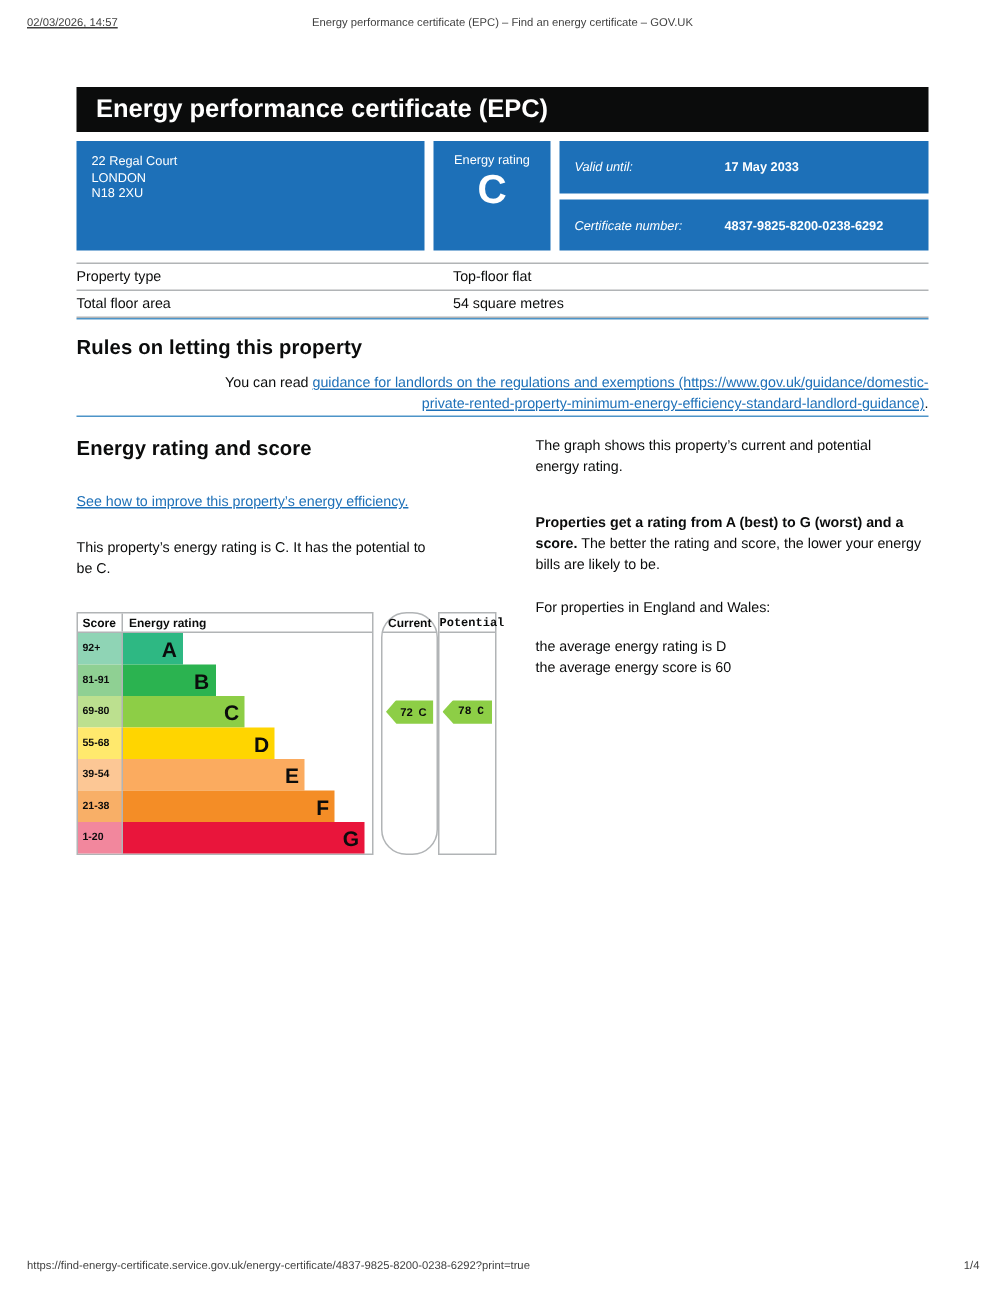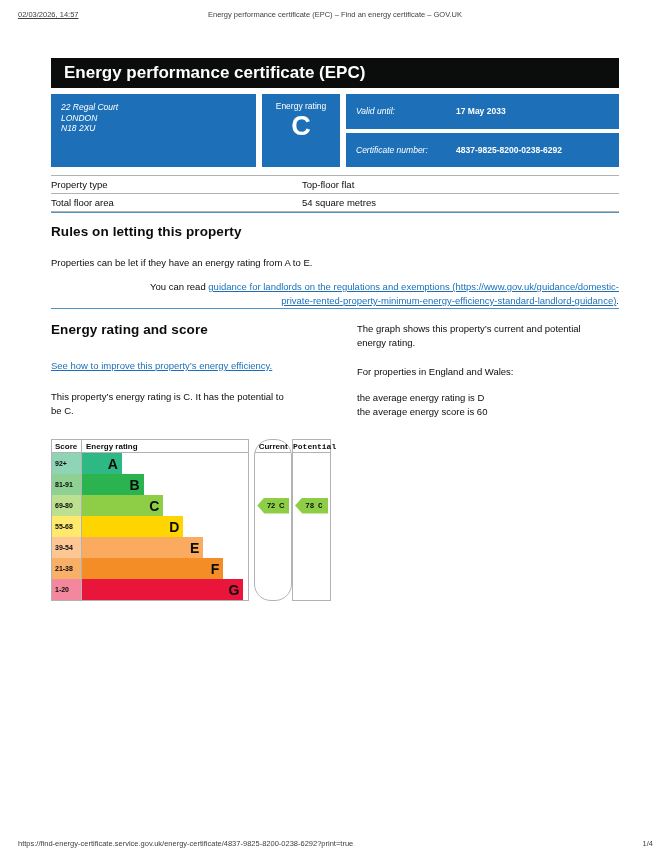--- a/index.html
+++ b/index.html
@@ -16,21 +16,21 @@
   .pt-date { position: absolute; left: 0; top: 0; text-decoration: underline; }
   .pt-title { display: block; text-align: center; }
   .print-bottom { position: absolute; top: 839px; left: 18px; right: 17px; font-size: 7.5px; color: #3f3f3f; }
   .pb-url { float: left; }
   .pb-page { float: right; }
   
   .page { position: absolute; left: 51px; top: 58px; width: 568px; }
   .banner { background: #0b0c0c; color: #fff; height: 30px; line-height: 30px; padding-left: 13px; font-size: 17px; font-weight: bold; }
   .summary-row { display: flex; gap: 6px; margin-top: 6px; height: 73px; }
   .bluebox { background: #1d70b8; color: #fff; }
-  .box-address { width: 205px; padding: 8px 10px; font-size: 8.5px; line-height: 10.5px; font-style: italic; }
+  .box-address { width: 232px; padding: 8px 10px; font-size: 8.5px; line-height: 10.5px; }
   .box-rating { width: 78px; text-align: center; padding-top: 7px; }
   .box-rating .lbl { font-size: 8.5px; }
   .box-rating .val { font-size: 27px; font-weight: bold; line-height: 30px; }
   .box-details { flex: 1; display: flex; flex-direction: column; gap: 4px; }
   .detail-cell { background: #1d70b8; color: #fff; flex: 1; display: flex; align-items: center; font-size: 8.5px; padding-left: 10px; }
   .detail-cell .lbl { width: 100px; flex-shrink: 0; font-style: italic; }
   .detail-cell .val { font-weight: bold; }
   
   .kv-table { margin-top: 8px; font-size: 9.5px; border-bottom: 1px solid #b1b4b6; }
   .kv-row { display: flex; border-top: 1px solid #b1b4b6; height: 18px; align-items: center; }
@@ -119,21 +119,20 @@
     <div class="kv-row">
       <span class="k">Total floor area</span>
       <span class="v">54 square metres</span>
     </div>
   </div>
 
   <hr class="section hr1">
 
   <div class="rules">
     <h2>Rules on letting this property</h2>
-    <p class="bt p1">Properties can be let if they have an energy rating from A to E.</p>
     <p class="bt p2"><span>You can read </span><a href="#"><span>guidance for landlords on the regulations and exemptions (https://www.gov.uk/guidance/domestic-</span><br><span>private-rented-property-minimum-energy-efficiency-standard-landlord-guidance)</span></a><span>.</span></p>
   </div>
 
   <hr class="section hr2">
 
   <div class="two-col">
     <div class="col-left">
       <h2>Energy rating and score</h2>
       <p class="bt improve"><a href="#">See how to improve this property’s energy efficiency.</a></p>
       <p class="bt intro">This property’s energy rating is C. It has the potential to be C.</p>
@@ -209,20 +208,21 @@
         </div>
         <div class="chart-side side-potential">
           <div class="side-head">Potential</div>
           <div class="rating-arrow" id="potential-arrow" style="background: rgb(141, 206, 70); top: 57.5px;">78 C</div>
         </div>
       </div>
     </div>
 
     <div class="col-right">
       <p class="bt rp1">The graph shows this property’s current and potential energy rating.</p>
+      <p class="bt rp2"><strong>Properties get a rating from A (best) to G (worst) and a score.</strong><span> The better the rating and score, the lower your energy bills are likely to be.</span></p>
       <p class="bt rp3">For properties in England and Wales:</p>
       <p class="bt rp4"><span>the average energy rating is D</span><br><span>the average energy score is 60</span></p>
     </div>
   </div>
 
 </div>
 
 <div class="print-bottom">
   <span class="pb-url">https://find-energy-certificate.service.gov.uk/energy-certificate/4837-9825-8200-0238-6292?print=true</span>
   <span class="pb-page">1/4</span>

